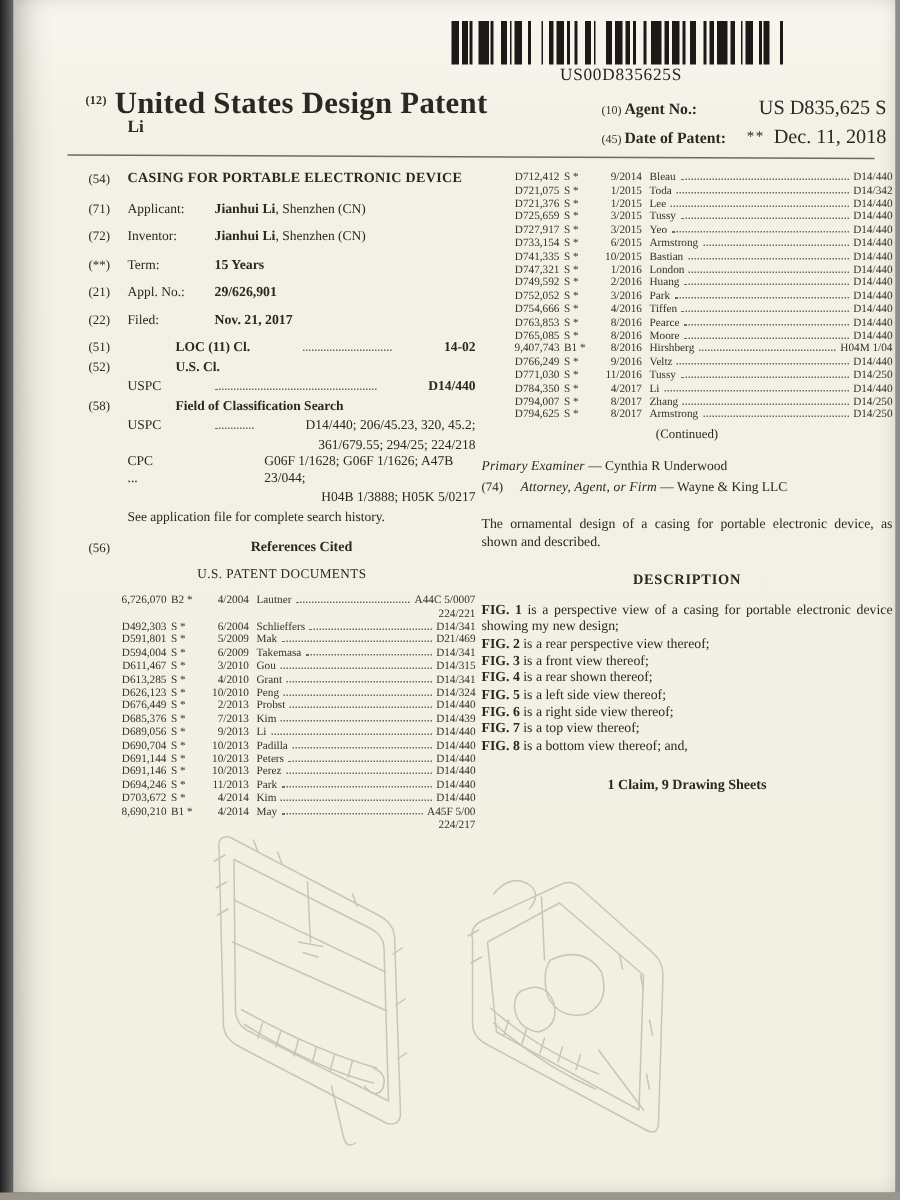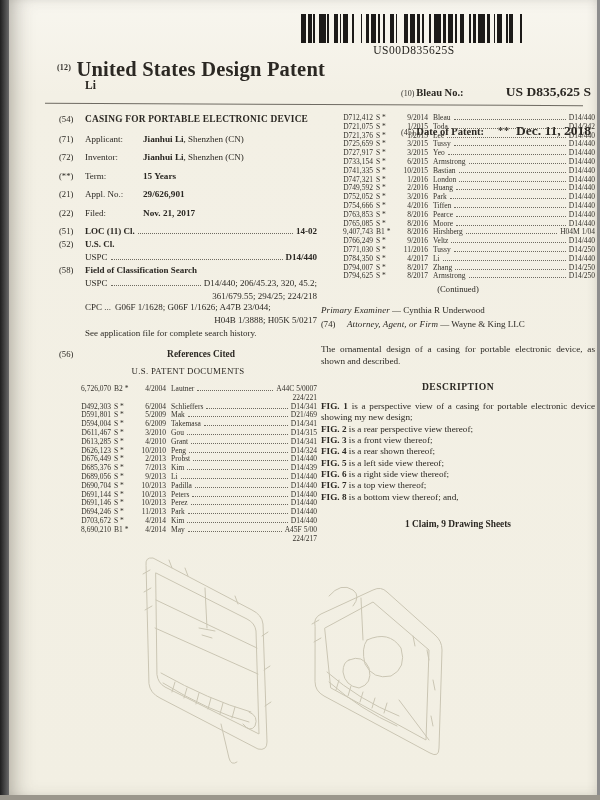--- a/index.html
+++ b/index.html
@@ -19,33 +19,33 @@
   .bars .b{background:#1c1a18;}
   .barcode-text{font-size:11.5px;letter-spacing:.5px;margin-top:1px;color:#262420;}
   
   .hdr-code{font-size:8px;vertical-align:6px;color:#33302b;}
   .main-title{position:absolute;left:48px;top:58px;width:350px;}
   .main-title .t{font-size:20.5px;font-weight:bold;letter-spacing:.2px;}
   .main-title .a{font-size:11.5px;font-weight:bold;margin-left:28px;margin-top:-2px;}
   .hdr-right{position:absolute;left:392px;top:64px;width:190px;font-size:10.5px;}
   .hdr-right .row{display:flex;align-items:baseline;margin-bottom:3px;}
   .hdr-right .lbl{font-weight:bold;font-size:10.5px;margin-left:2px;white-space:nowrap;}
-  .hdr-right .val{font-weight:bold;font-size:13.5px;margin-left:auto;white-space:nowrap;margin-top:20px;}
+  .hdr-right .val{font-weight:normal;font-size:13.5px;margin-left:auto;white-space:nowrap;}
   .hdr-right .val .stars{font-size:10px;letter-spacing:1px;margin-right:6px;vertical-align:1px;}
   .hdr-rule{position:absolute;left:36px;right:14px;top:104px;height:1px;background:#6e6a62;transform:rotate(.25deg);}
   
   .col-left{position:absolute;left:50px;top:114px;width:258px;font-size:9px;line-height:11px;}
   .col-right{position:absolute;left:312px;top:114px;width:274px;font-size:9px;line-height:11px;}
   .code{display:inline-block;width:26px;flex:0 0 26px;font-size:8.6px;}
   .sec54{display:flex;margin-bottom:8px;}
   .sec54 b{font-size:9.4px;line-height:11.5px;letter-spacing:.2px;}
   .field-row{display:flex;margin-bottom:7.5px;}
   .flabel{flex:0 0 58px;}
   .fval b{font-size:9.2px;}
-  .inline-row{display:flex;align-items:baseline;margin-bottom:2px;}
+  .inline-row{display:flex;align-items:baseline;margin-bottom:2px;gap:32px;}
   .leader{flex:1;border-bottom:1.2px dotted #6e6a60;margin:0 3px 2px 3px;min-width:8px;}
   .indent{margin-left:26px;}
   .right-text{text-align:right;}
   .refs-head{display:flex;margin:10px 0 6px 0;}
   .refs-head .c{flex:0 0 26px;}
   .refs-head .h{flex:1;text-align:center;font-weight:bold;font-size:9.4px;}
   .us-docs{text-align:center;font-size:8.8px;margin:2px 0 8px 0;letter-spacing:.3px;}
   .ref-item{font-size:7.5px;line-height:8.8px;color:#34312b;}
   .ref-row{display:flex;align-items:baseline;}
   .ref-no{flex:0 0 52px;text-align:right;white-space:nowrap;}
@@ -152,21 +152,21 @@
       <div class="barcode-text">US00D835625S</div>
     </div>
 
     <div class="main-title">
       <div class="t"><span class="hdr-code">(12)</span> <span>United States Design Patent</span></div>
       <div class="a">Li</div>
     </div>
     <div class="hdr-right">
       <div class="row">
         <span class="hdr-code">(10)</span>
-        <span class="lbl">Bleau No.:</span>
+        <span class="lbl">Agent No.:</span>
         <span class="val">US D835,625 S</span>
       </div>
       <div class="row">
         <span class="hdr-code">(45)</span>
         <span class="lbl">Date of Patent:</span>
         <span class="val"><span class="stars">**</span><span>Dec. 11, 2018</span></span>
       </div>
     </div>
     <div class="hdr-rule"></div>
 

